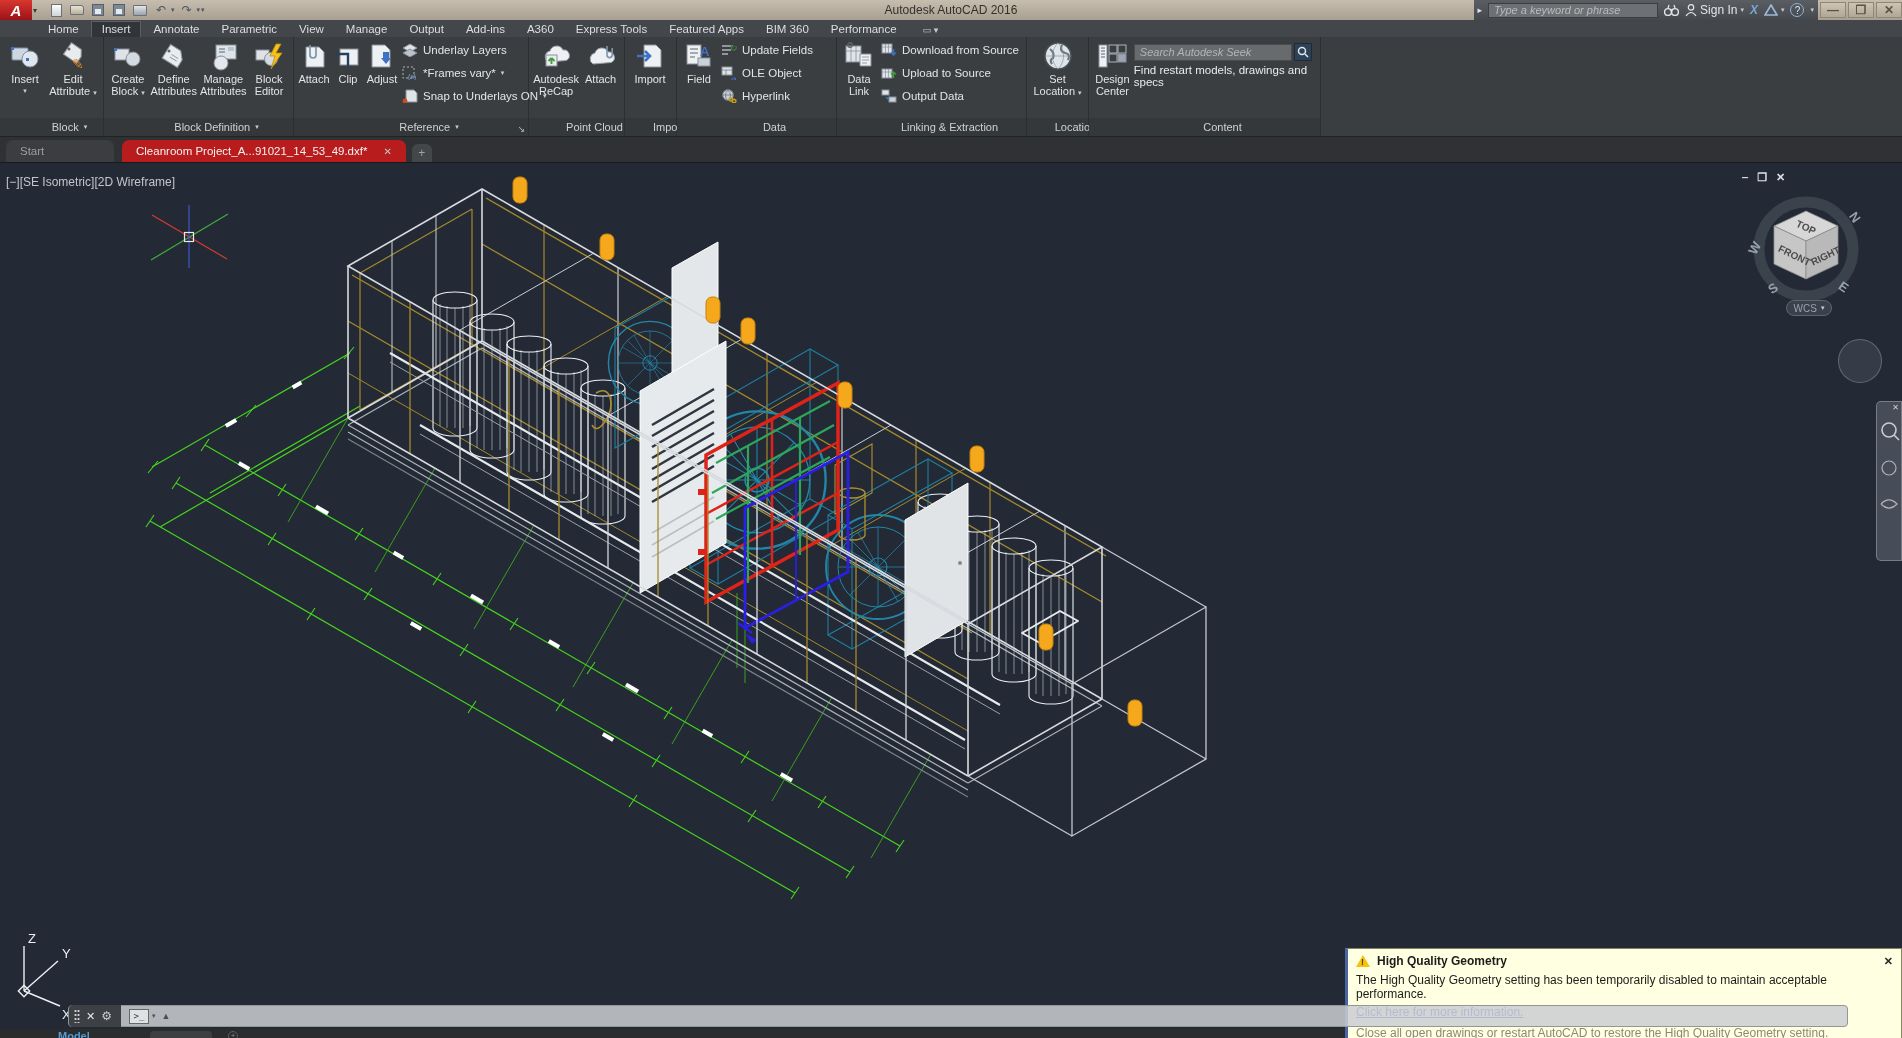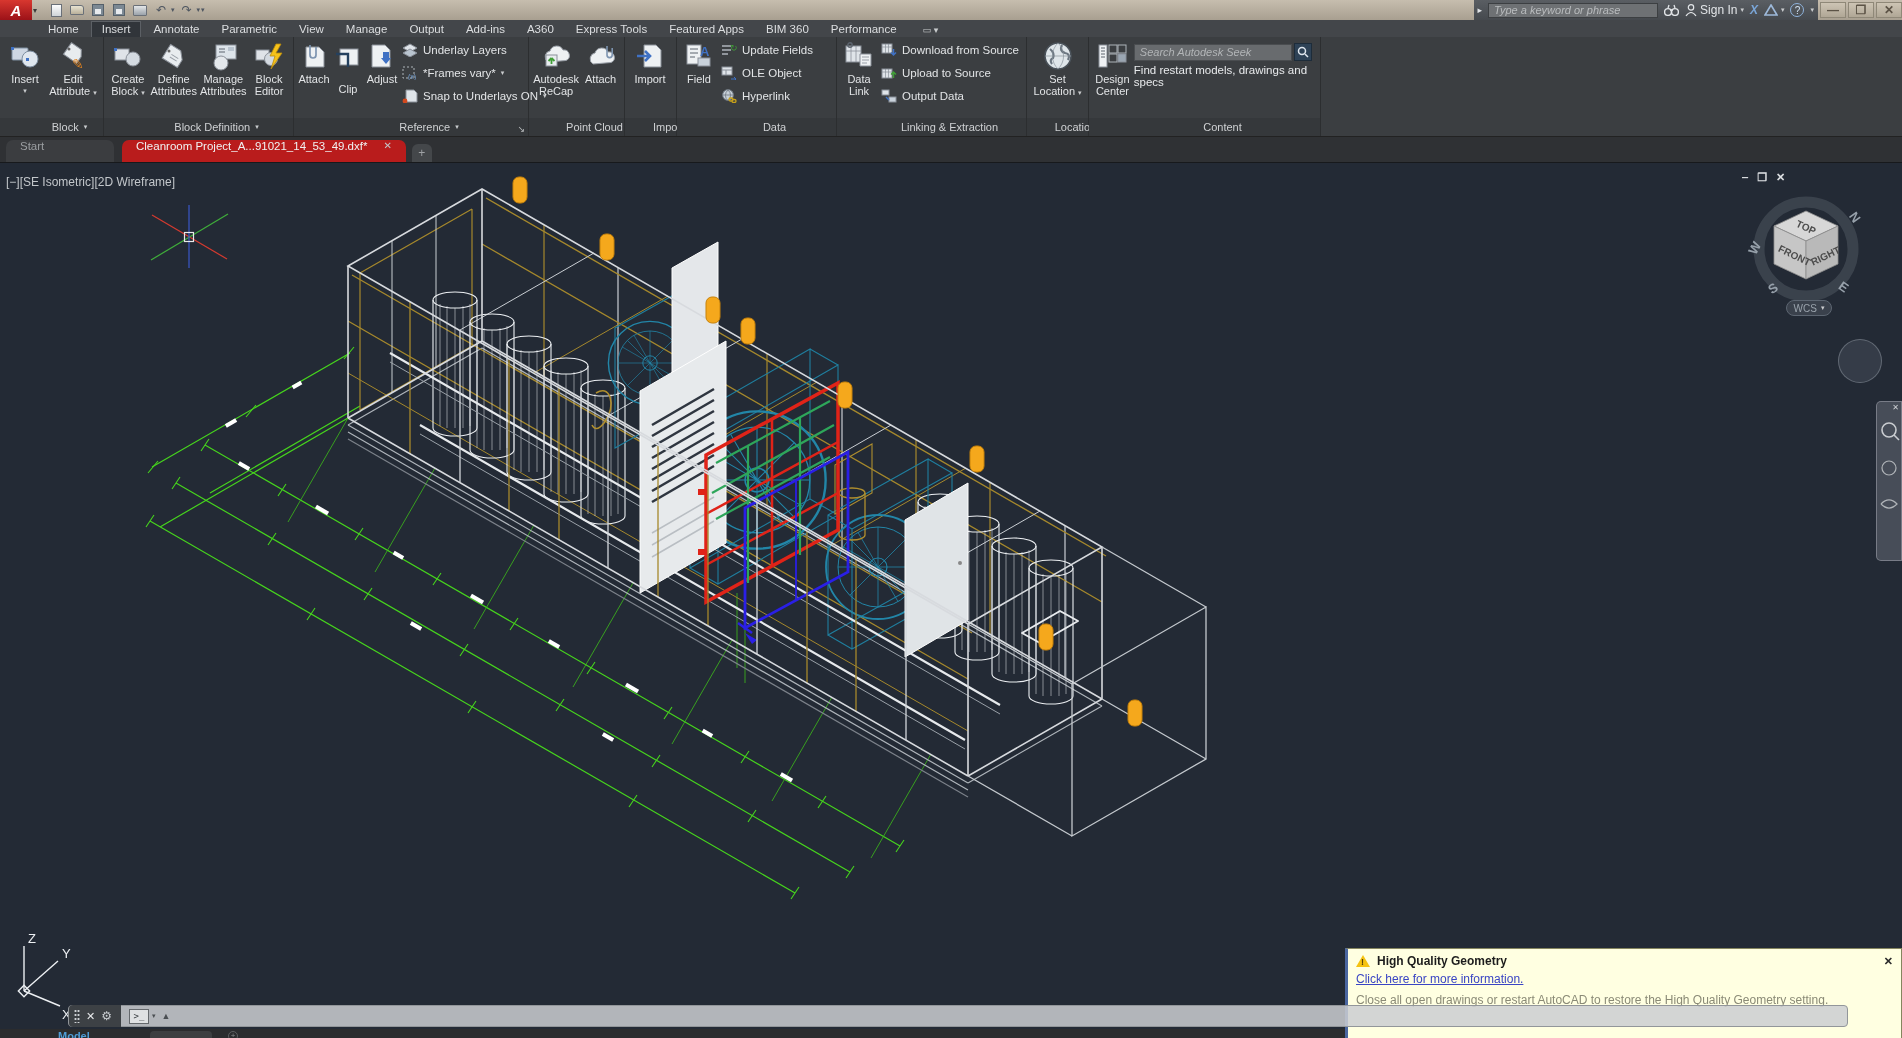--- a/index.html
+++ b/index.html
@@ -41,21 +41,21 @@
   .i16{width:16px;height:16px;position:relative;flex:none;display:flex;align-items:center;justify-content:center;}
   .launcher{position:absolute;right:3px;bottom:2px;font-size:9px;color:#b9bcbe;}
   #seek-wrap{display:flex;flex-direction:column;gap:3px;padding-top:3px;}
   #seekrow{display:flex;align-items:center;gap:2px;}
   #seek{width:158px;height:17px;background:#686b6e;border:1px solid #4a4d50;color:#c6c9cb;font-size:11px;font-style:italic;padding:0 5px;}
   #seek::placeholder{color:#b2b5b7;}
   #seekbtn{width:18px;height:18px;background:#2e4256;border:1px solid #1d2c3a;display:flex;align-items:center;justify-content:center;}
   #seekcap{color:#e8eaec;font-size:11.5px;}
   
   #filetabs{height:26px;background:#2f3134;display:flex;align-items:flex-end;padding-left:6px;border-bottom:1px solid #17191c;}
-  .ftab{height:22px;display:flex;align-items:flex-start;font-size:11.5px;padding:0 14px;border-radius:7px 7px 0 0;}
+  .ftab{height:22px;display:flex;align-items:center;font-size:11.5px;padding:0 14px;border-radius:7px 7px 0 0;}
   .ftab.start{background:#3b3d40;color:#9b9ea1;width:108px;}
   .ftab.active{background:#b91c1c;color:#f0f1f2;margin-left:8px;gap:16px;}
   .ftab .x{color:#c3c6c8;font-size:10px;}
   #newtab{width:20px;height:18px;background:#44474a;border-radius:6px 6px 0 0;margin-left:6px;display:flex;align-items:center;justify-content:center;color:#9fa2a5;font-size:12px;}
   
   #viewport{position:relative;width:1902px;height:875px;background:#232a35;overflow:hidden;}
   #vplabel{position:absolute;left:6px;top:12px;font-size:12px;color:#c3c7cb;z-index:3;display:flex;}
   #dwgctrls{position:absolute;left:1742px;top:8px;z-index:3;display:flex;gap:9px;color:#dde0e3;font-size:11px;font-weight:bold;}
   #viewcube{position:absolute;left:1744px;top:28px;z-index:3;}
   #wcsbtn{position:absolute;left:1786px;top:137px;z-index:3;width:46px;height:16px;background:#3a414c;border:1px solid #5d6672;border-radius:8px;color:#9aa3ac;font-size:10px;display:flex;align-items:center;justify-content:center;gap:4px;}
@@ -110,20 +110,21 @@
       </span>
     <span class="qbtn">
         <span class="printer"></span>
       </span>
     <span class="qbtn">↶</span>
       <span class="qcar">▾</span>
     <span class="qbtn">↷</span>
       <span class="qcar">▾</span>
     <span class="qcar">▾</span>
   </div>
+  <div id="title-center">Autodesk AutoCAD 2016</div>
   <div id="title-right">
     <span class="tr-ic" style="font-size:9px;">▸</span>
     <input id="kwsearch" placeholder="Type a keyword or phrase" style="">
     <span class="tr-ic">
       <svg width="15" height="12" viewBox="0 0 15 12">
           <circle cx="4" cy="8" r="3.4" fill="none" stroke="#e2e5e8" stroke-width="1.4"></circle>
           <circle cx="11" cy="8" r="3.4" fill="none" stroke="#e2e5e8" stroke-width="1.4"></circle>
           <path d="M4,4 L5,1 M11,4 L10,1 M6,6 h3" stroke="#e2e5e8" stroke-width="1.3" fill="none"></path>
         </svg>
     </span>
@@ -254,21 +255,21 @@
     <div class="pbody">
       <div class="bb narrow">
         <div class="bicon">
           <svg width="30" height="30">
               <path d="M7,5 h13 l5,5 v15 h-18 Z" fill="#eef1f3" stroke="#8a9099"></path>
               <path d="M11,3 v10 a3,3 0 0 0 6,0 v-8" fill="none" stroke="#7d94b0" stroke-width="1.7"></path>
             </svg>
         </div>
         <div>Attach</div>
       </div>
-      <div class="bb" style="width:34px;gap:10px;">
+      <div class="bb" style="width:34px;">
         <div class="bicon">
           <svg width="30" height="30">
               <rect x="7" y="7" width="18" height="16" fill="#eef1f3" stroke="#8a9099"></rect>
               <path d="M3,12 h12 v13" fill="none" stroke="#24405e" stroke-width="2.4"></path>
             </svg>
         </div>
         <div>Clip</div>
       </div>
       <div class="bb narrow">
         <div class="bicon">
@@ -759,20 +760,21 @@
       <text x="62" y="856">X</text>
     </g>
   </svg>
 
   <div id="notif">
     <div id="notif-head">
       <span id="warn-tri"></span>
       <span>High Quality Geometry</span>
       <span id="notif-x">✕</span>
     </div>
+    <div id="notif-msg">The High Quality Geometry setting has been temporarily disabled to maintain acceptable performance.</div>
     <a id="notif-link">Click here for more information.</a>
     <div id="notif-footer">Close all open drawings or restart AutoCAD to restore the High Quality Geometry setting.</div>
   </div>
 
   <div id="cmdbar">
     <div id="cmdgrip">
       <span id="cmddots"></span>
       <span id="cmdx">✕</span>
       <span id="cmdwr">⚙</span>
     </div>

